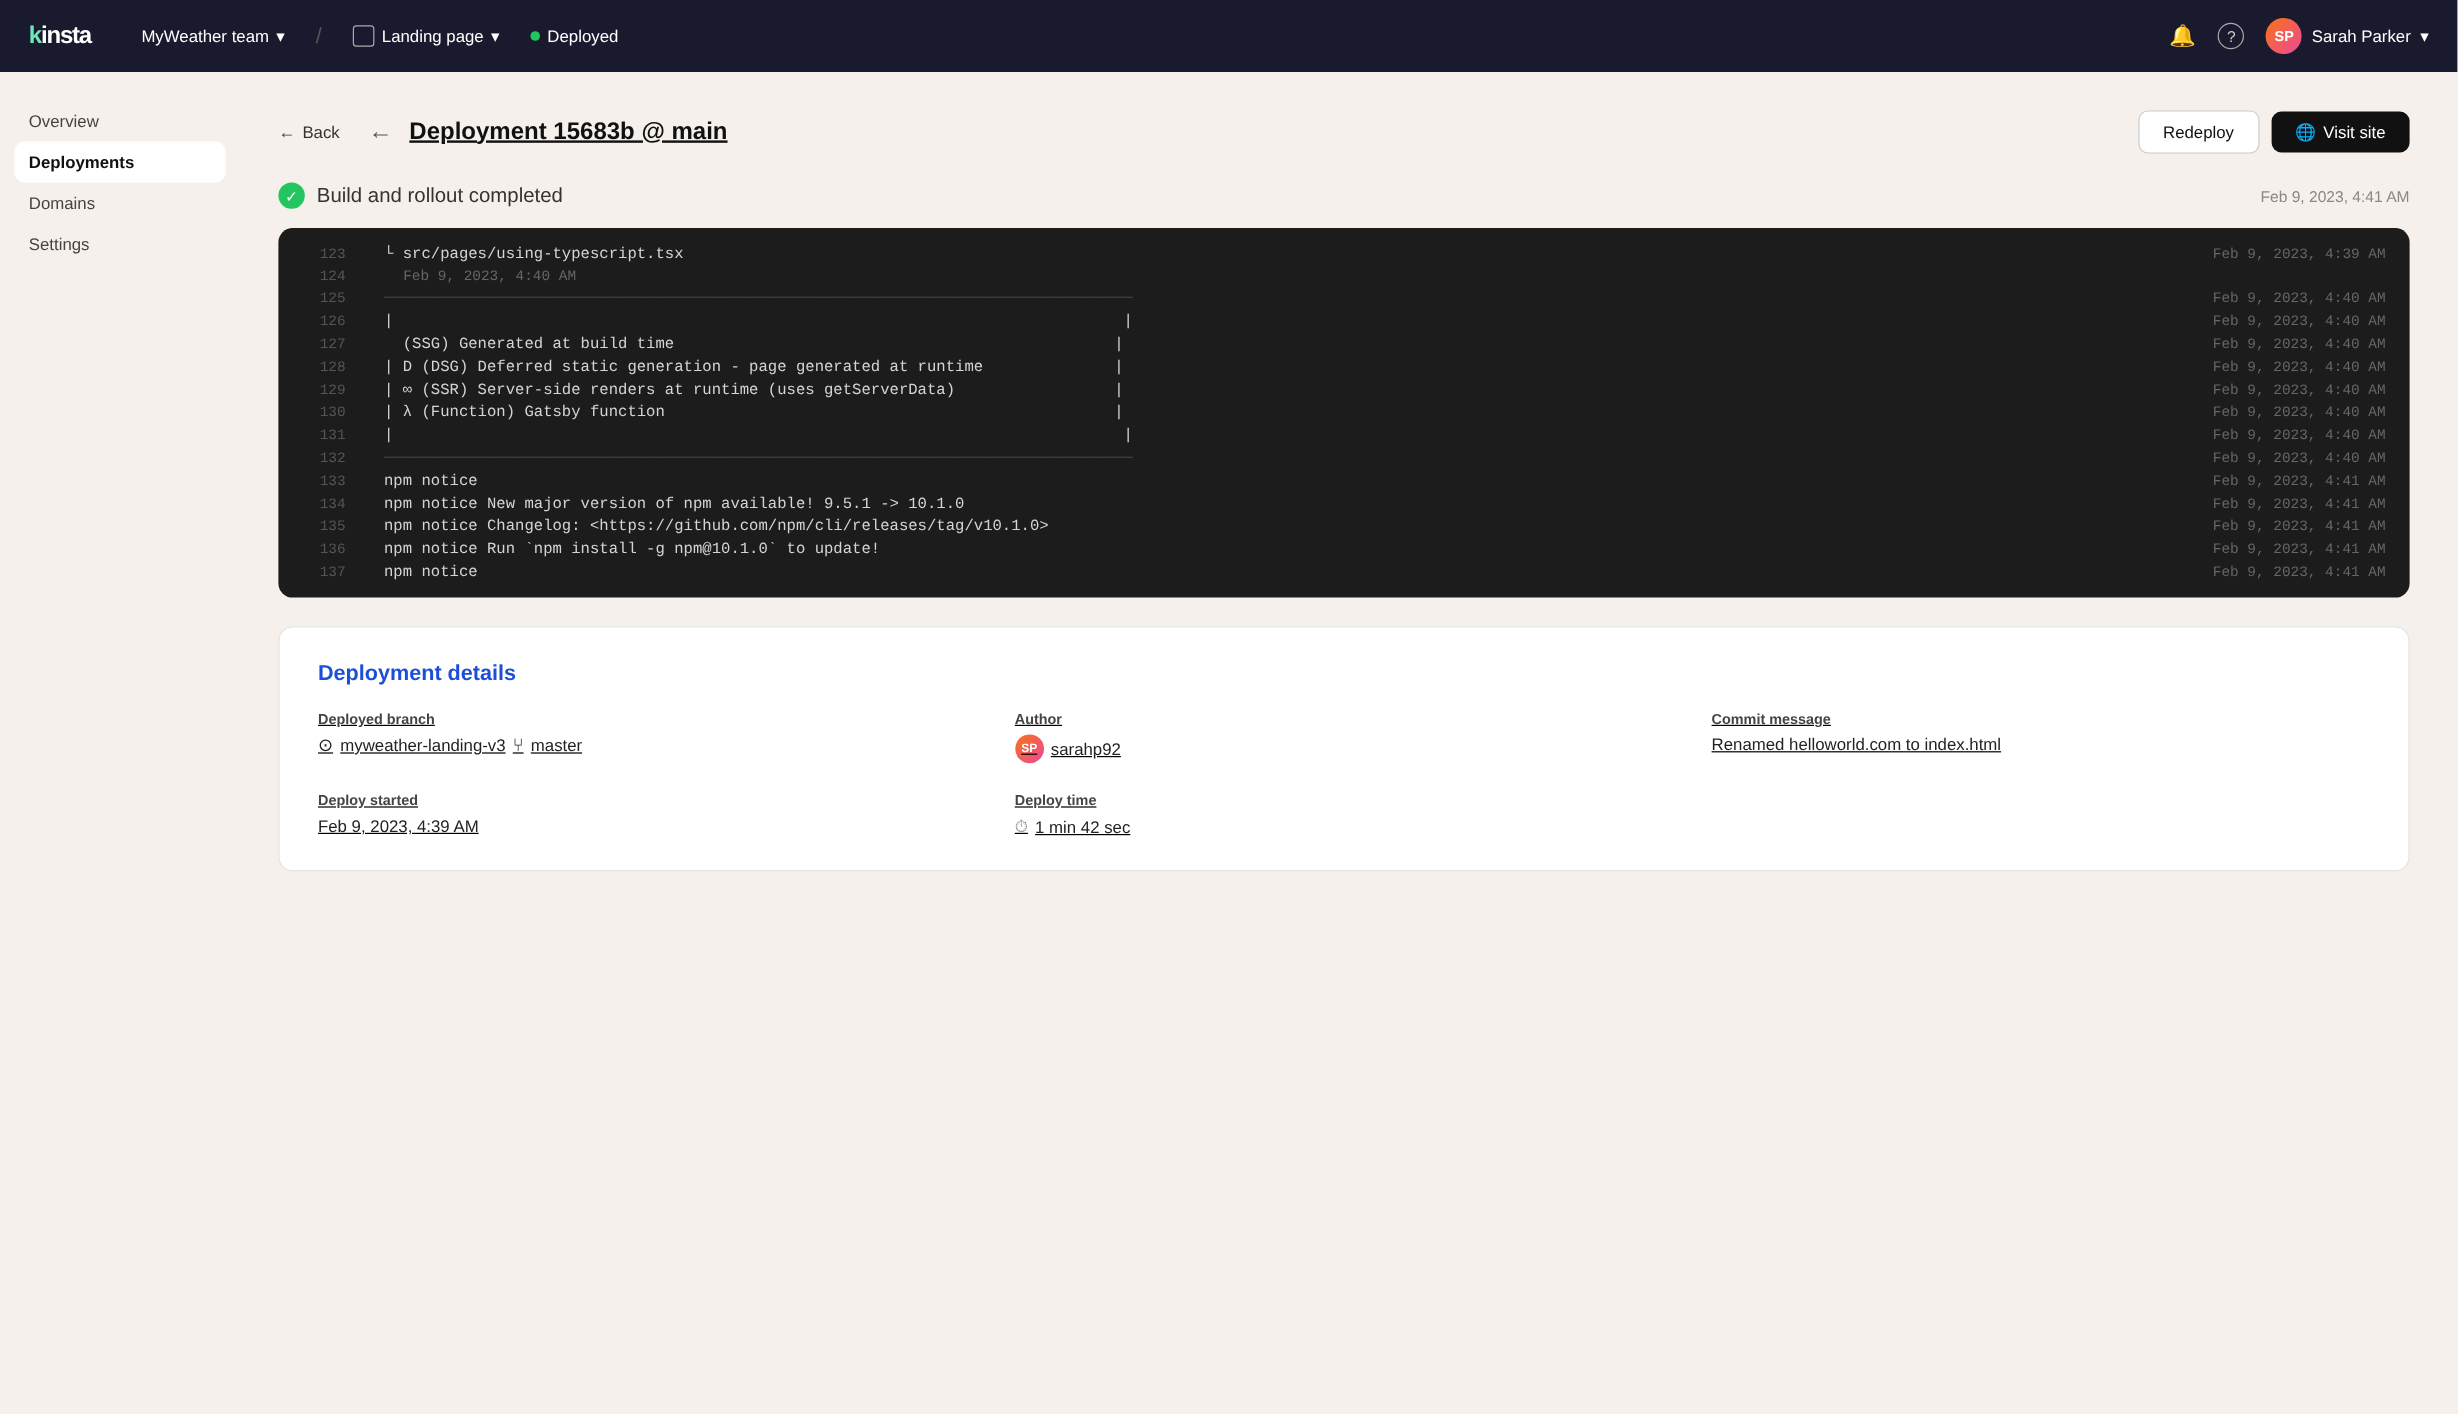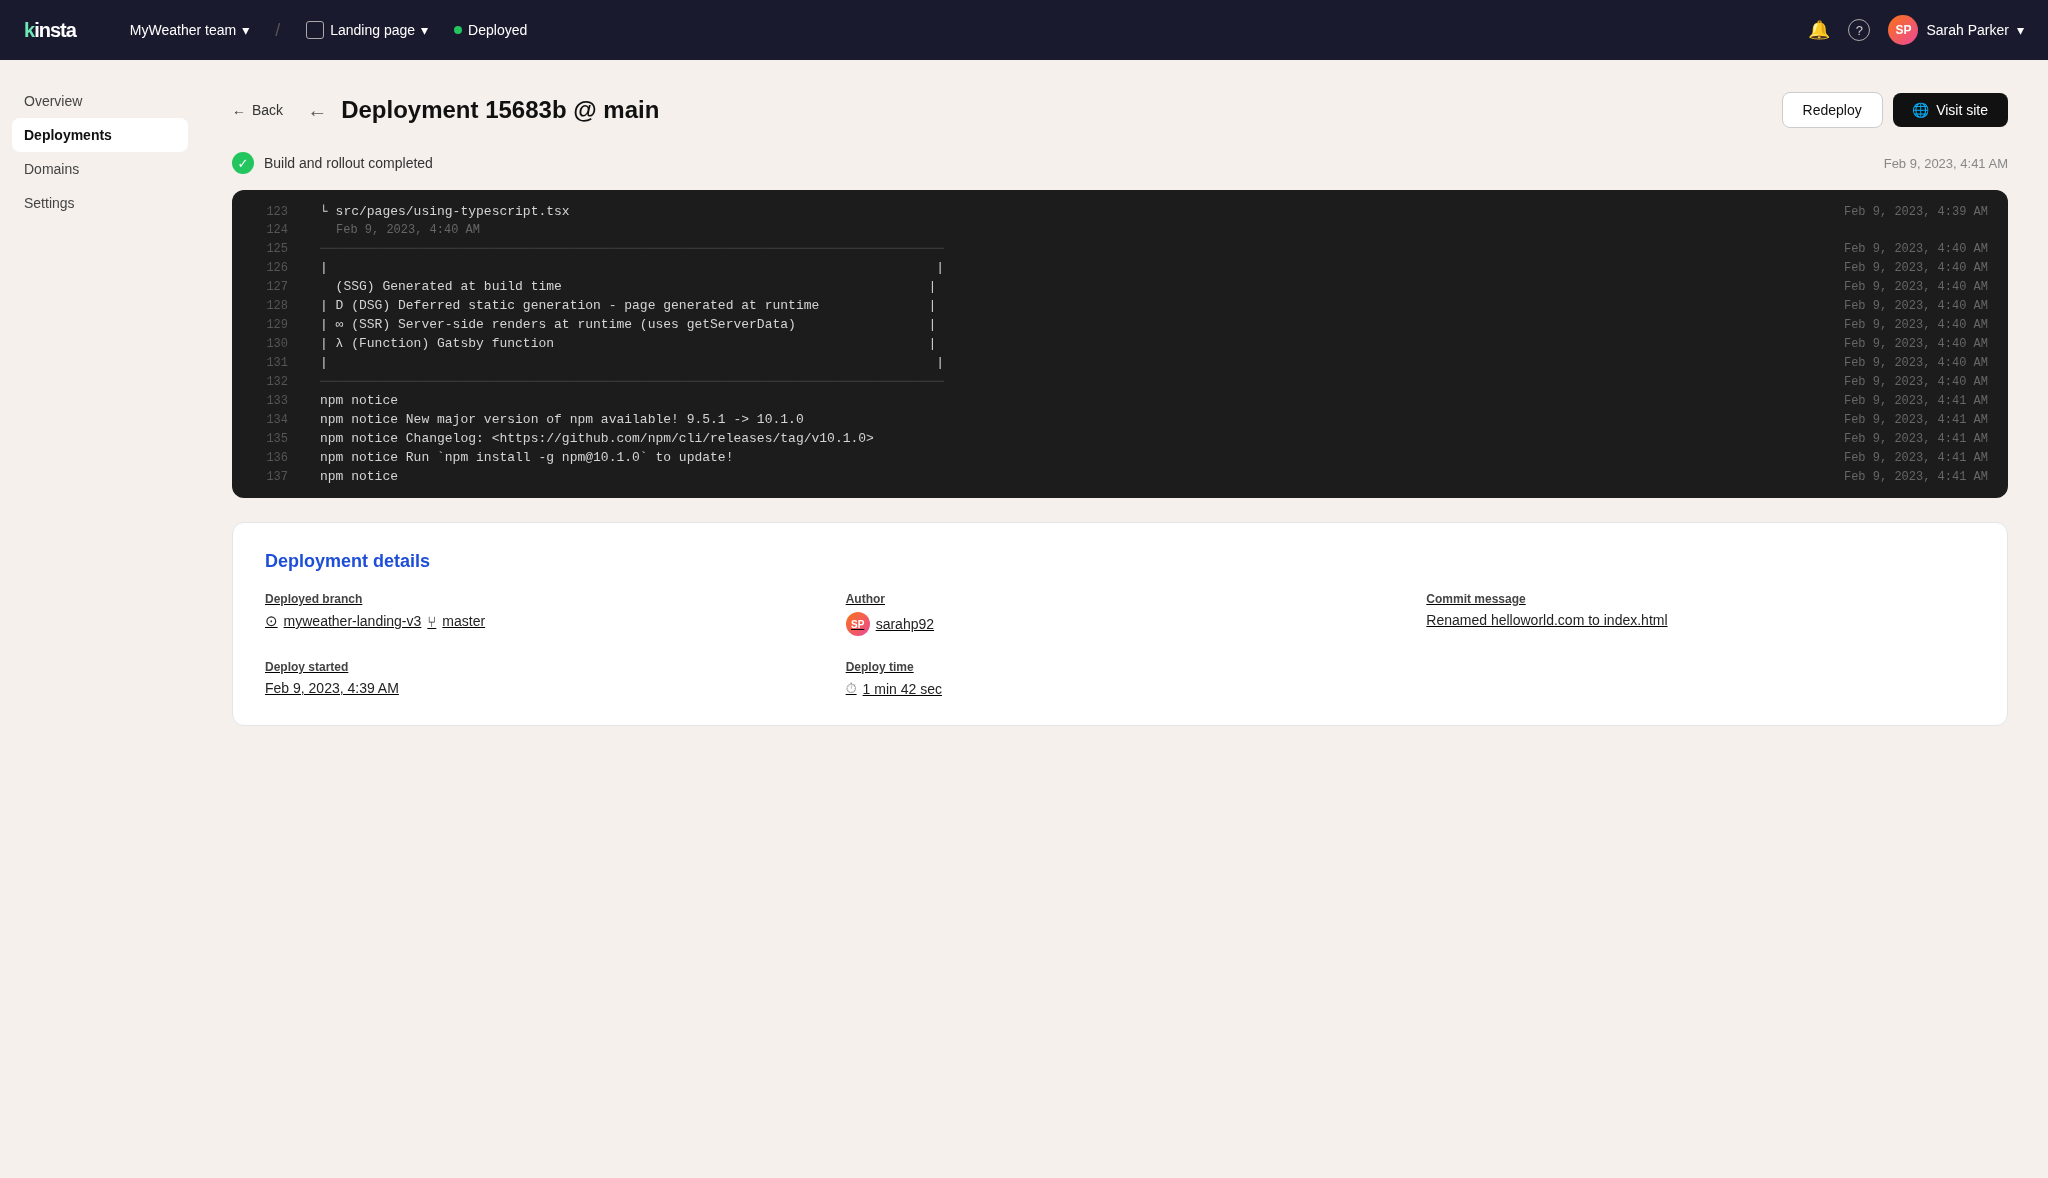--- a/index.html
+++ b/index.html
@@ -12,21 +12,21 @@
       align-items: center;
       padding: 0 24px;
       height: 60px;
       gap: 16px;
     }
     .topnav-logo {
       color: #fff;
       font-weight: 800;
       font-size: 20px;
       letter-spacing: -1px;
-      margin-right: 28px;
+      margin-right: 16px;
     }
     .topnav-logo span { color: #6ee7b7; }
     .topnav-dropdown {
       display: flex; align-items: center; gap: 6px;
       color: #fff; font-size: 14px; cursor: pointer;
       padding: 6px 10px; border-radius: 6px;
       border: none; background: transparent;
     }
     .topnav-divider { color: #555; font-size: 18px; }
     .topnav-page-icon {
@@ -87,21 +87,21 @@
       background: none; border: none; cursor: pointer;
       font-size: 14px; color: #333; margin-right: 24px;
     }
     .page-title-row {
       display: flex; align-items: center; gap: 10px; flex: 1;
     }
     .page-back-arrow {
       font-size: 20px; color: #555; cursor: pointer; margin-right: 4px;
     }
     .page-title {
-      font-size: 24px; font-weight: 700; color: #111;
+      font-size: 20px; font-weight: 700; color: #111; text-decoration: underline;
     }
     .header-actions { display: flex; gap: 10px; align-items: center; }
     .btn-redeploy {
       padding: 9px 20px; border: 1.5px solid #ccc; background: #fff;
       border-radius: 8px; font-size: 14px; font-weight: 400;
       cursor: pointer; color: #111;
     }
     .btn-visit {
       padding: 9px 20px; background: #111; color: #fff;
       border: none; border-radius: 8px; font-size: 14px;
@@ -111,21 +111,21 @@
     
     .status-bar {
       display: flex; align-items: center; gap: 10px;
       margin-bottom: 16px;
     }
     .status-check {
       width: 22px; height: 22px; background: #22c55e;
       border-radius: 50%; display: flex; align-items: center;
       justify-content: center; color: #fff; font-size: 13px; flex-shrink: 0;
     }
-    .status-text { font-size: 14px; color: #333; flex: 1; }
+    .status-text { font-size: 17px; color: #333; flex: 1; }
     .status-date { font-size: 13px; color: #888; }
 
     
     .terminal {
       background: #1c1c1c; border-radius: 12px;
       padding: 0; overflow: hidden; margin-bottom: 24px;
     }
     .terminal-inner { padding: 12px 0; }
     .log-row {
       display: flex; align-items: baseline;

